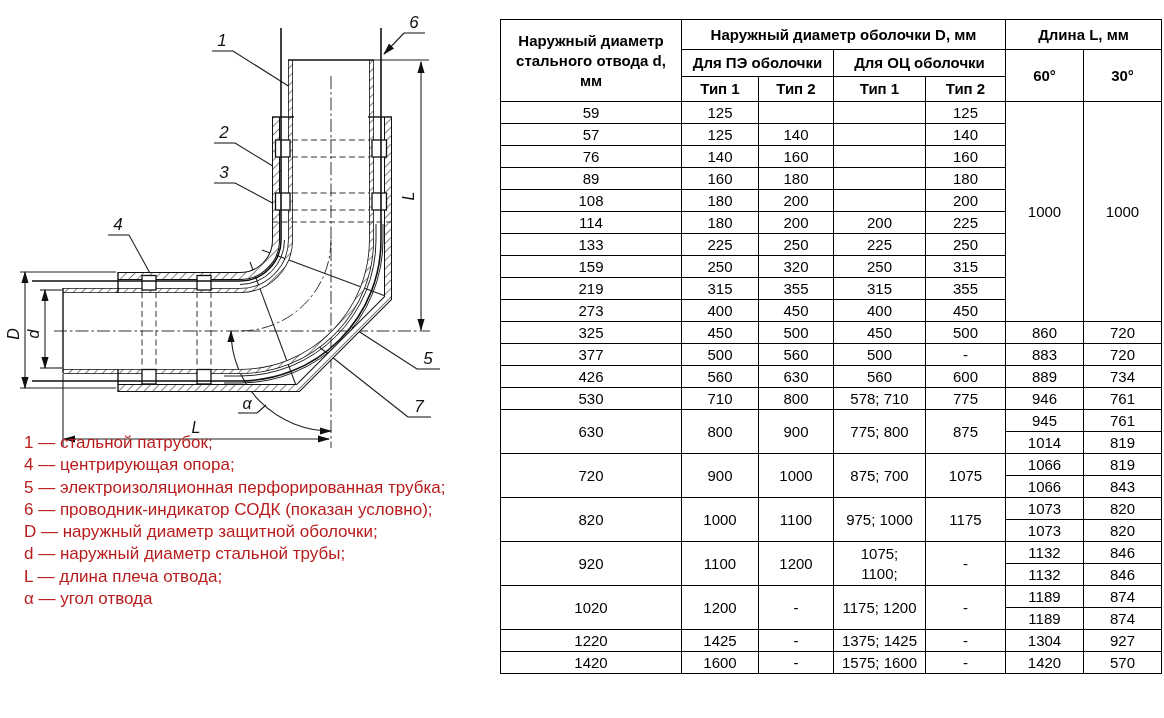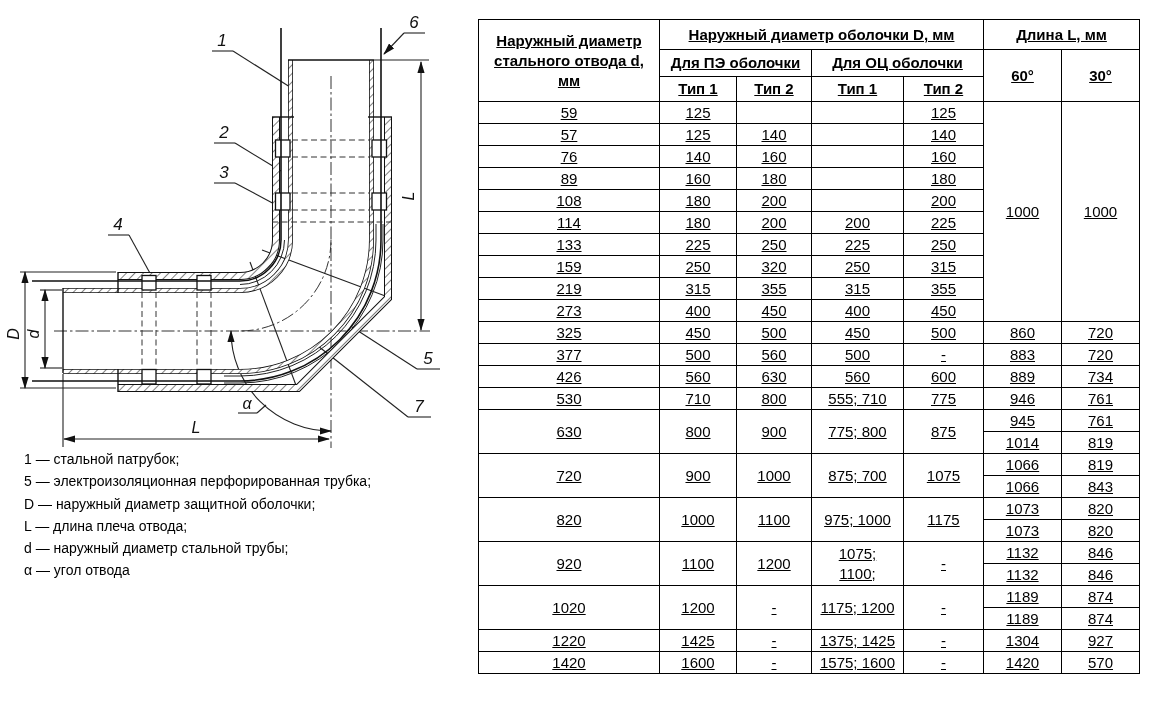--- a/index.html
+++ b/index.html
@@ -2,25 +2,25 @@
 <html><head>
 <meta charset="utf-8">
 <style>
   html,body{margin:0;padding:0;}
   body{
     width:1164px;height:718px;position:relative;background:#ffffff;
     font-family:"Liberation Sans",sans-serif;color:#000;overflow:hidden;
   }
   
   .drawing-wrap{position:absolute;left:0;top:0;width:500px;height:455px;}
-  .legend{position:absolute;left:24px;top:448px;font-size:14px;line-height:22.3px;
-          color:#000000;white-space:nowrap;}
+  .legend{position:absolute;left:24px;top:432px;font-size:17px;line-height:22.3px;
+          color:#b91c1c;white-space:nowrap;}
   .legend div{height:22.3px;}
   
-  table.dim{position:absolute;left:478px;top:19px;border-collapse:collapse;table-layout:fixed;text-decoration:underline;}
+  table.dim{position:absolute;left:500px;top:19px;border-collapse:collapse;table-layout:fixed;}
   table.dim th,table.dim td{
     border:1.6px solid #000;text-align:center;vertical-align:middle;
     padding:0 2px;font-size:15px;line-height:20px;height:21px;white-space:pre-line;
     font-family:"Liberation Sans",sans-serif;color:#000;
   }
   table.dim th{font-weight:bold;}
   svg text{font-family:"Liberation Sans",sans-serif;}
   .callout{font-style:italic;font-size:17px;fill:#111;}
   .dimlbl{font-style:italic;font-size:16px;fill:#111;}
 </style>
@@ -152,24 +152,26 @@
     <text class="dimlbl" x="39" y="334" transform="rotate(-90 39 334)">d</text>
     <text class="dimlbl" x="414" y="196" transform="rotate(-90 414 196)">L</text>
     <text class="dimlbl" x="196" y="433">L</text>
     <text class="dimlbl" x="247" y="409">α</text>
   </g>
 </svg>
 </div>
 
 <div class="legend">
   <div>1 — стальной патрубок;</div>
+  <div>4 — центрирующая опора;</div>
   <div>5 — электроизоляционная перфорированная трубка;</div>
+  <div>6 — проводник-индикатор СОДК (показан условно);</div>
   <div>D — наружный диаметр защитной оболочки;</div>
+  <div>d — наружный диаметр стальной трубы;</div>
   <div>L — длина плеча отвода;</div>
-  <div>d — наружный диаметр стальной трубы;</div>
   <div>α — угол отвода</div>
 </div>
 
 <table class="dim">
     <colgroup>
       <col style="width: 181px;">
       <col style="width: 77px;">
       <col style="width: 75px;">
       <col style="width: 92px;">
       <col style="width: 80px;">
@@ -292,21 +294,21 @@
         <td>630</td>
         <td>560</td>
         <td>600</td>
         <td>889</td>
         <td>734</td>
       </tr>
       <tr>
         <td>530</td>
         <td>710</td>
         <td>800</td>
-        <td>555; 710</td>
+        <td>578; 710</td>
         <td>775</td>
         <td>946</td>
         <td>761</td>
       </tr>
       <tr>
         <td rowspan="2">630</td>
         <td rowspan="2">800</td>
         <td rowspan="2">900</td>
         <td rowspan="2">775; 800</td>
         <td rowspan="2">875</td>

